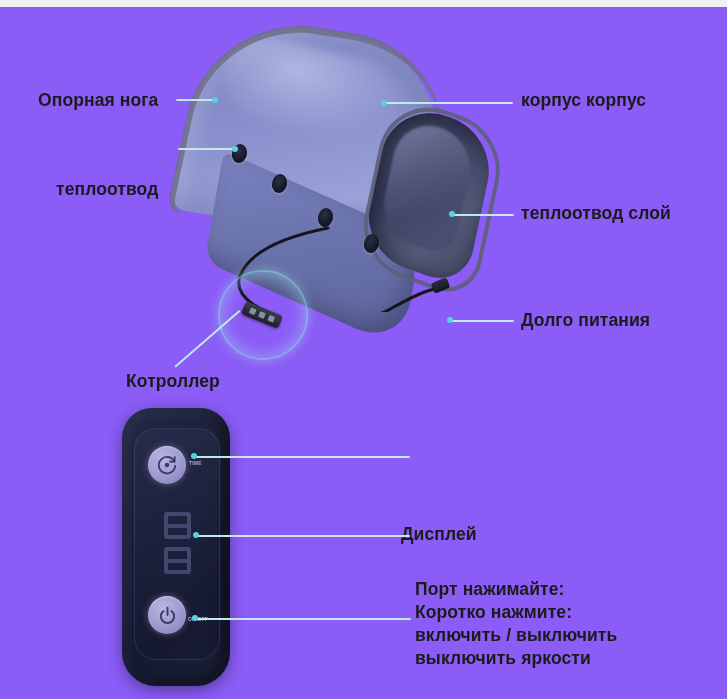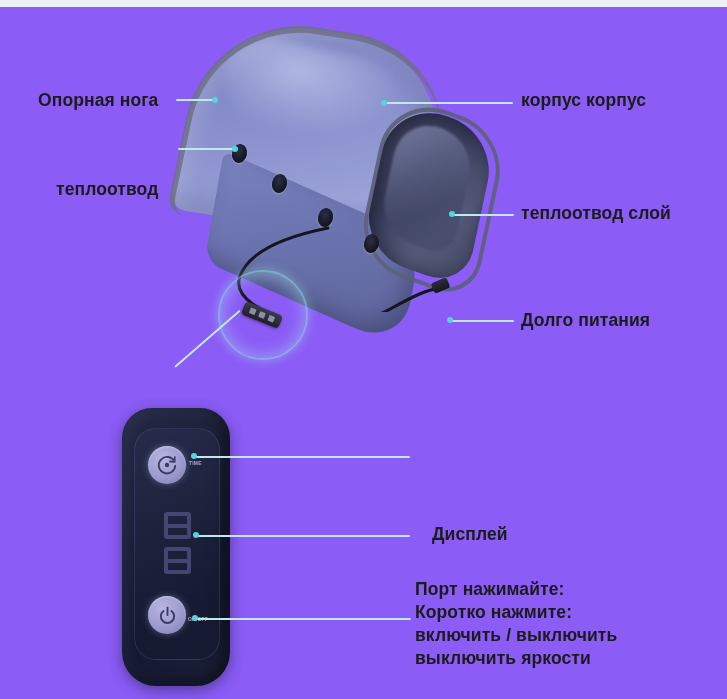--- a/index.html
+++ b/index.html
@@ -294,20 +294,21 @@
   <div class="leader-dot" style="left:381px; top:100px;"></div>
 
   <div class="label" style="left:521px; top:203px;">теплоотвод слой</div>
   <div class="leader" style="left:452px; top:214px; width:62px;"></div>
   <div class="leader-dot" style="left:449px; top:211px;"></div>
 
   <div class="label" style="left:521px; top:310px;">Долго питания</div>
   <div class="leader" style="left:450px; top:320px; width:64px;"></div>
   <div class="leader-dot" style="left:447px; top:317px;"></div>
 
+  <div class="label" style="left:126px; top:371px;">Котроллер</div>
   <div class="leader-diag" style="left:175px; top:366px; width:86px; transform: rotate(-41deg);"></div>
 
   <div class="remote">
     <div class="remote-inset"></div>
 
     <div class="btn-circle" style="left:26px; top:38px;">
       <div class="btn-glyph">
         <svg width="22" height="22" viewBox="0 0 24 24" fill="none" stroke="#3a3d63" stroke-width="2" stroke-linecap="round">
           <path d="M20 8 A9 9 0 1 0 21 13"></path>
           <path d="M20.5 3.5 L20.2 8.6 L15.3 8.2"></path>
@@ -329,21 +330,21 @@
           <path d="M12 3.2 L12 11.4"></path>
         </svg>
       </div>
     </div>
     <div class="btn-microlabel" style="left:66px; top:209px;">ON/OFF</div>
   </div>
 
   <div class="leader" style="left:194px; top:456px; width:216px;"></div>
   <div class="leader-dot" style="left:191px; top:453px;"></div>
 
-  <div class="label" style="left:432px; top:524px;">Дисплей</div>
+  <div class="label" style="left:401px; top:524px;">Дисплей</div>
   <div class="leader" style="left:196px; top:535px; width:214px;"></div>
   <div class="leader-dot" style="left:193px; top:532px;"></div>
 
   <div class="label multiline" style="left:415px; top:578px; width:300px;">
     <div>Порт нажимайте:</div>
     <div>Коротко нажмите:</div>
     <div>включить / выключить</div>
     <div>выключить яркости</div>
   </div>
   <div class="leader" style="left:195px; top:618px; width:216px;"></div>

